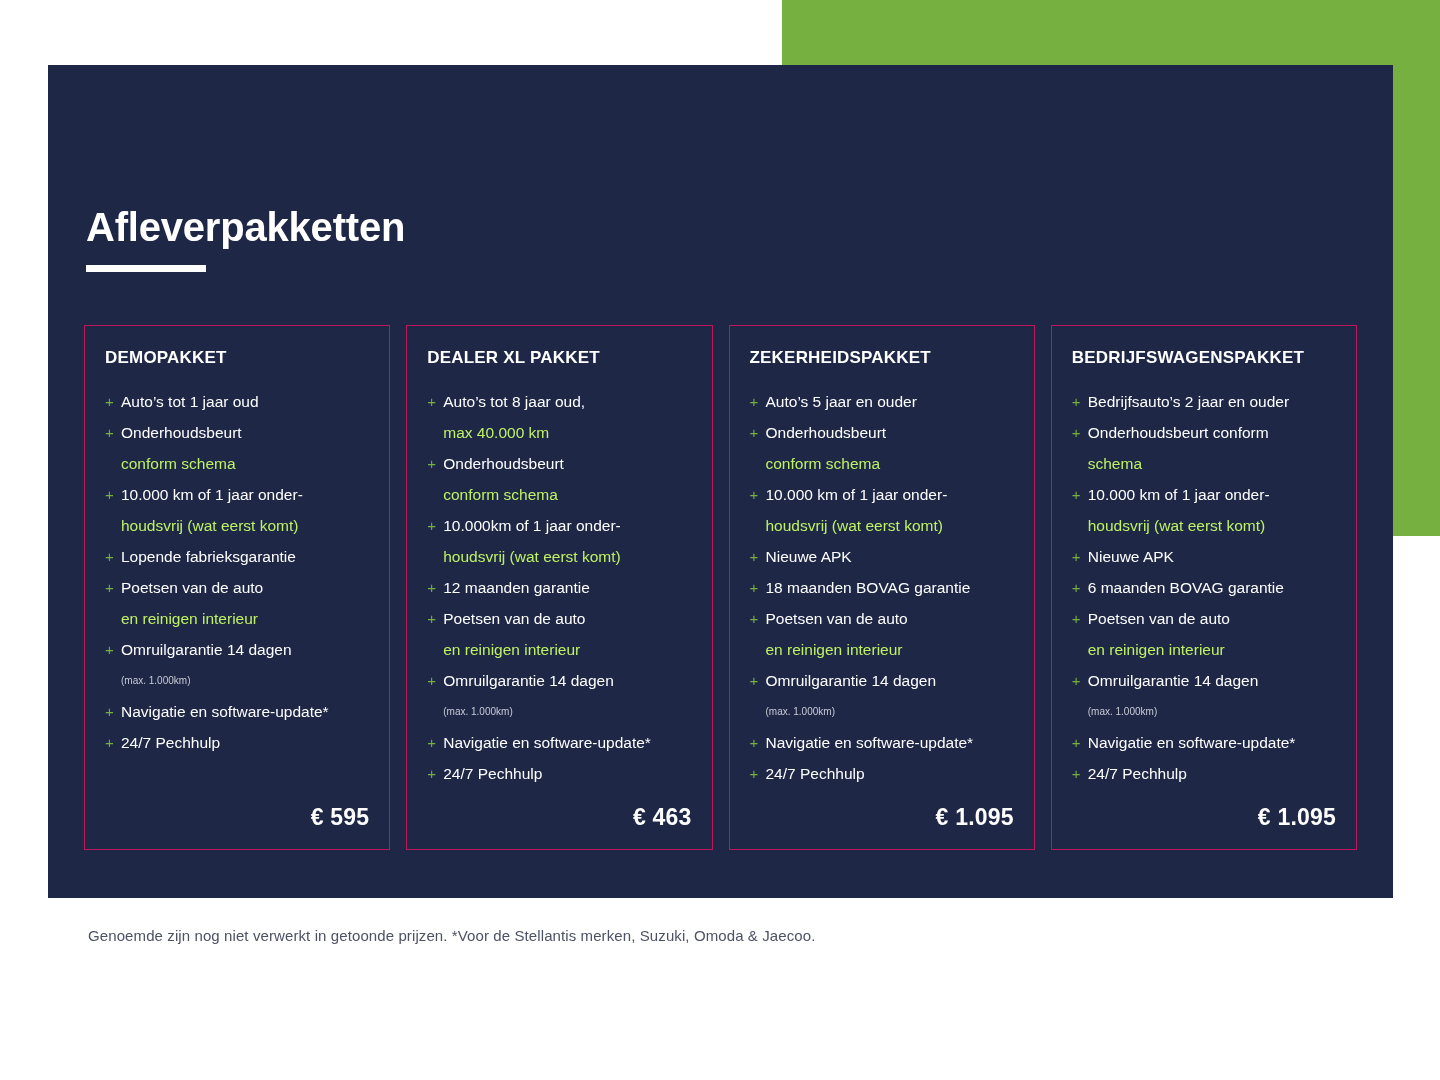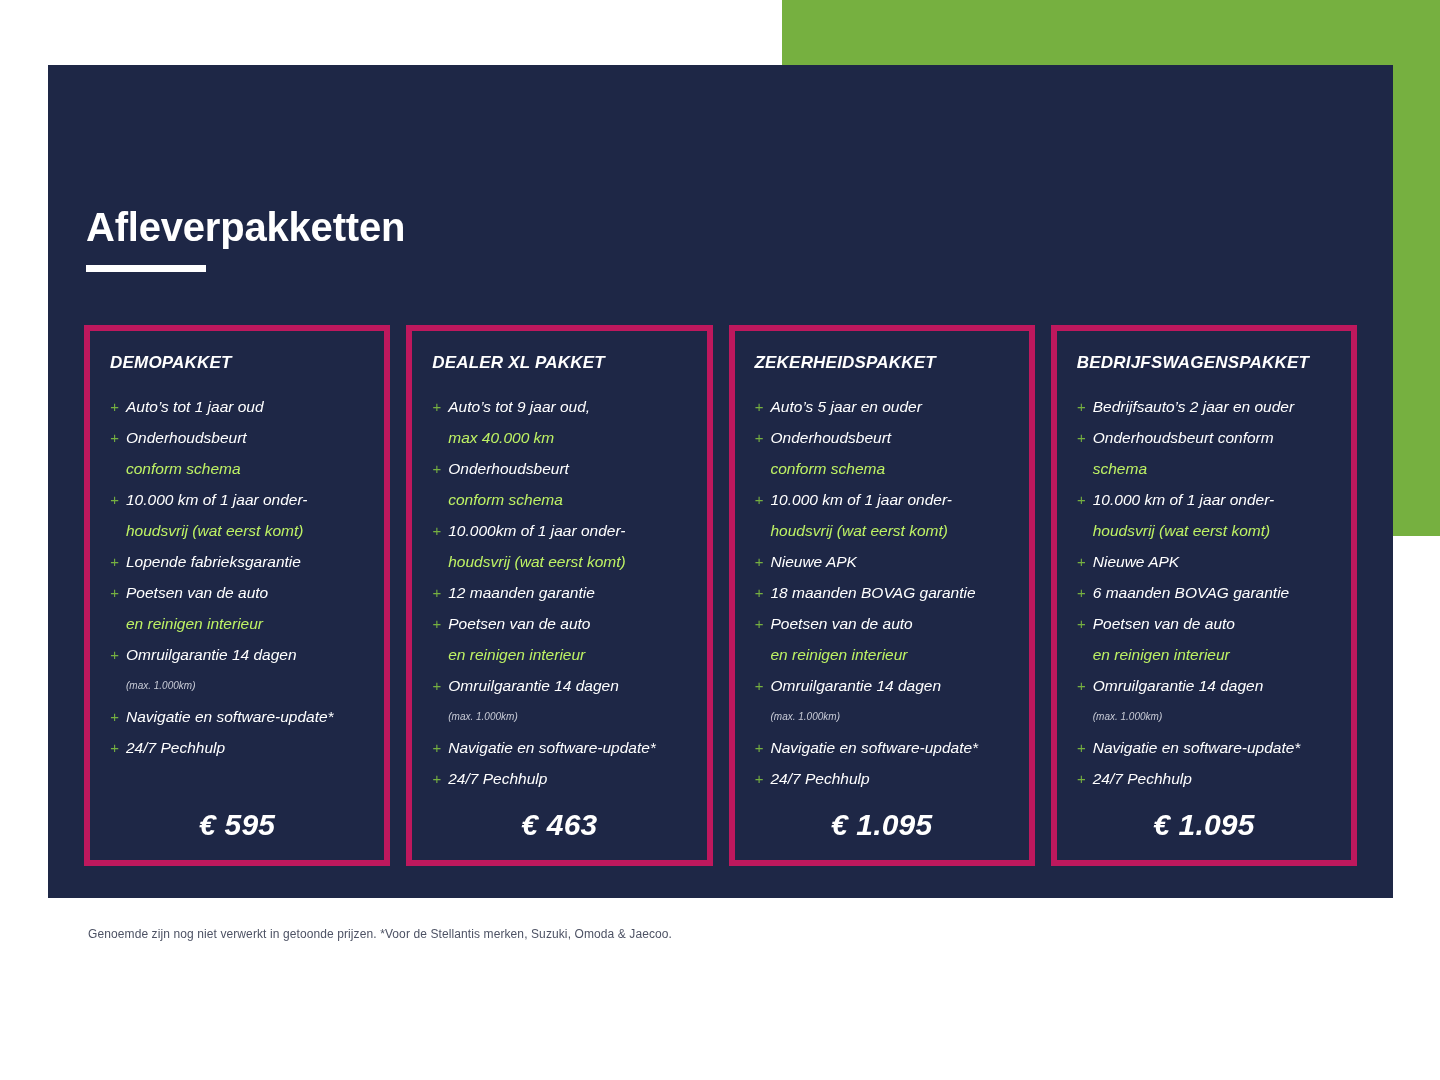--- a/index.html
+++ b/index.html
@@ -62,25 +62,24 @@
     top: 260px;
     left: 36px;
     right: 36px;
     display: flex;
     gap: 16px;
   }
   .card {
     position: relative;
     width: 308px;
     min-height: 525px;
-    border: 6px solid #be185d;
+    border: 1px solid #be185d;
     padding: 22px 20px 18px 20px;
     display: flex;
     flex-direction: column;
-    font-style: italic;
   }
   .card-title {
     color: #ffffff;
     font-size: 17px;
     font-weight: bold;
     letter-spacing: 0.2px;
     margin-bottom: 18px;
   }
   .feature-list {
     list-style: none;
@@ -107,32 +106,32 @@
   .feature.sub {
     padding-left: 16px;
     color: #bef264;
   }
   .feature.note {
     color: #c8cbd6;
     font-size: 10px;
   }
   .price {
     color: #ffffff;
-    font-size: 30px;
+    font-size: 23px;
     font-weight: bold;
-    text-align: center;
+    text-align: right;
     margin-top: 14px;
     letter-spacing: 0.2px;
   }
   .footnote {
     position: absolute;
     top: 927px;
     left: 88px;
     color: #4d5264;
-    font-size: 12px;
+    font-size: 15px;
     letter-spacing: 0.1px;
   }
 </style>
 </head>
 <body>
 
 <div class="page">
 
   <div class="green-block"></div>
 
@@ -155,21 +154,21 @@
             <li class="feature"><span class="plus">+</span><span>Omruilgarantie 14 dagen</span></li>
             <li class="feature note sub"><span>(max. 1.000km)</span></li>
             <li class="feature"><span class="plus">+</span><span>Navigatie en software-update*</span></li>
             <li class="feature"><span class="plus">+</span><span>24/7 Pechhulp</span></li>
           </ul>
           <div class="price">€ 595</div>
         </div>
         <div class="card">
           <div class="card-title">DEALER XL PAKKET</div>
           <ul class="feature-list">
-            <li class="feature"><span class="plus">+</span><span>Auto’s tot 9 jaar oud,</span></li>
+            <li class="feature"><span class="plus">+</span><span>Auto’s tot 8 jaar oud,</span></li>
             <li class="feature sub"><span>max 40.000 km</span></li>
             <li class="feature"><span class="plus">+</span><span>Onderhoudsbeurt</span></li>
             <li class="feature sub"><span>conform schema</span></li>
             <li class="feature"><span class="plus">+</span><span>10.000km of 1 jaar onder-</span></li>
             <li class="feature sub"><span>houdsvrij (wat eerst komt)</span></li>
             <li class="feature"><span class="plus">+</span><span>12 maanden garantie</span></li>
             <li class="feature"><span class="plus">+</span><span>Poetsen van de auto</span></li>
             <li class="feature sub"><span>en reinigen interieur</span></li>
             <li class="feature"><span class="plus">+</span><span>Omruilgarantie 14 dagen</span></li>
             <li class="feature note sub"><span>(max. 1.000km)</span></li>

